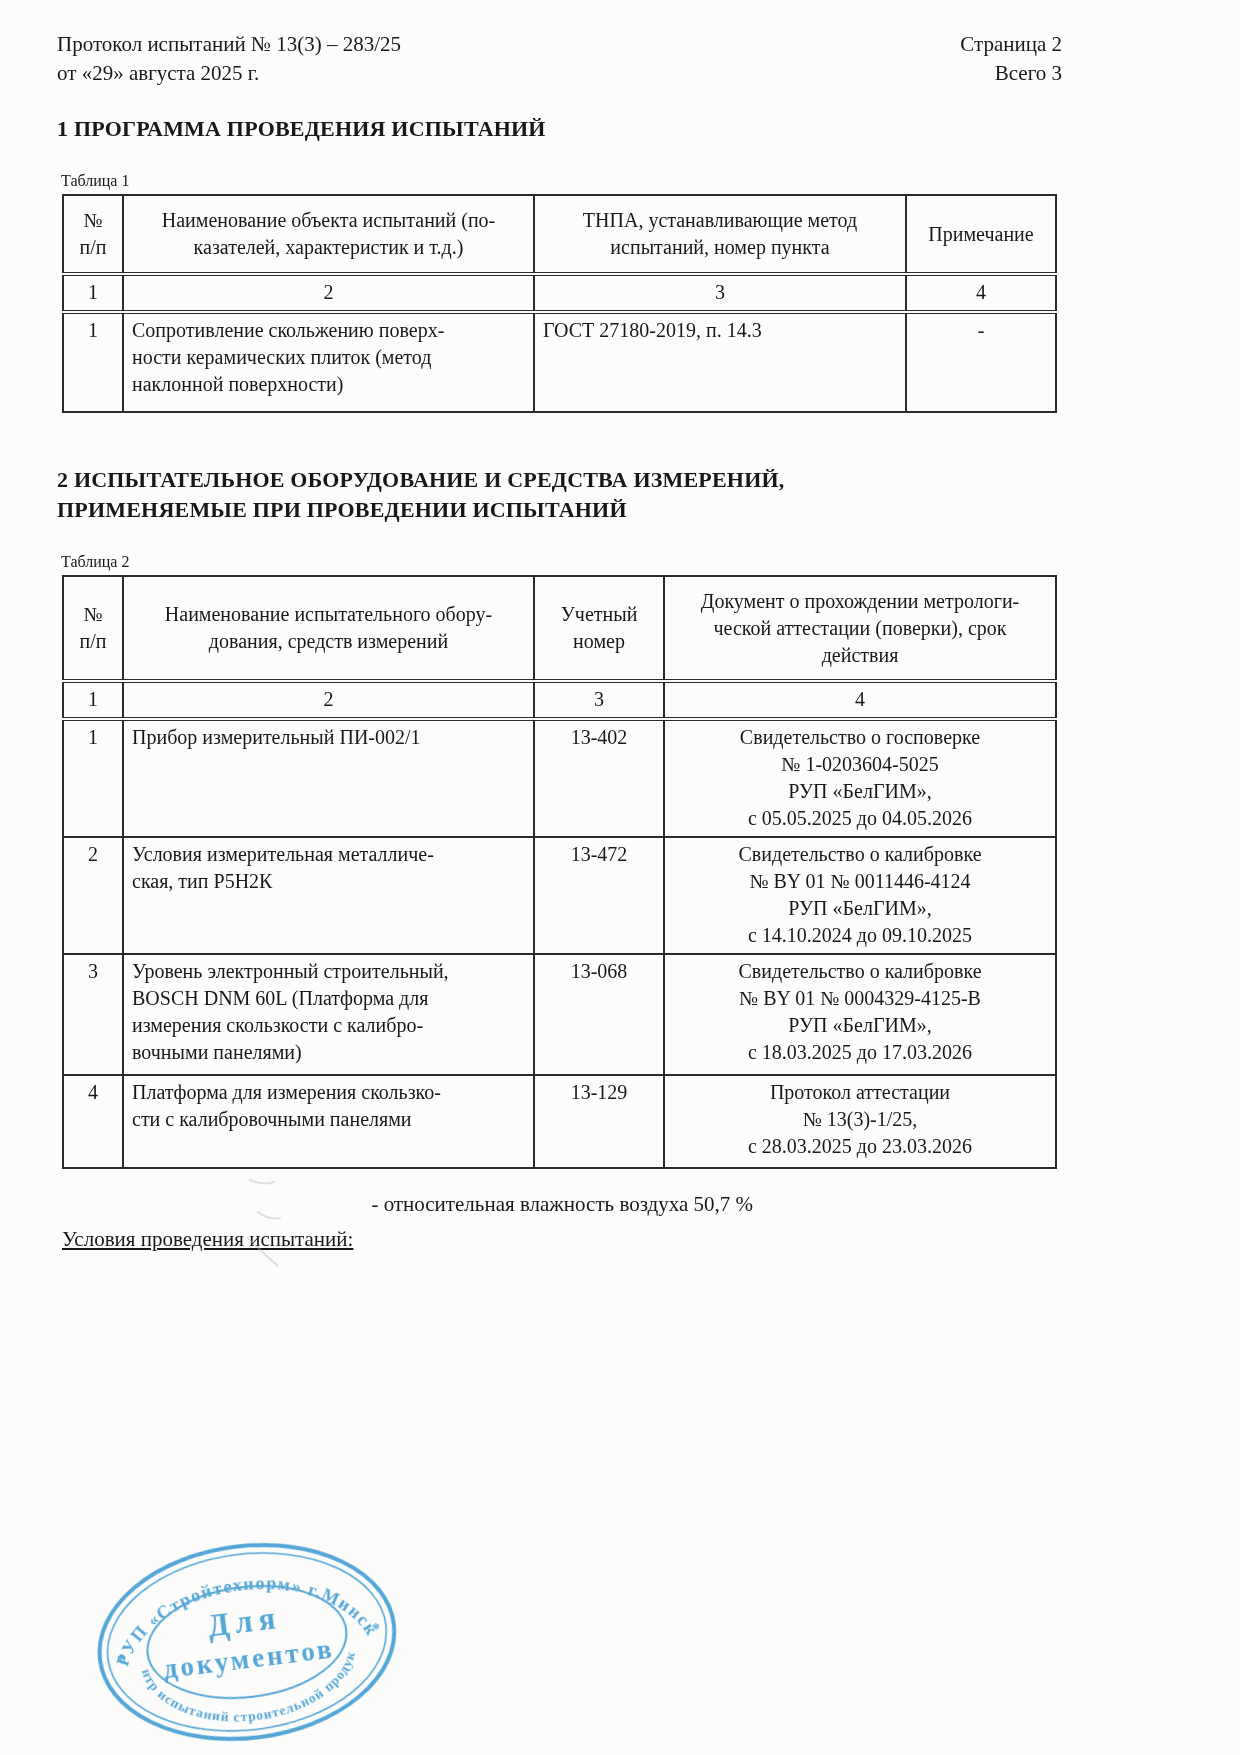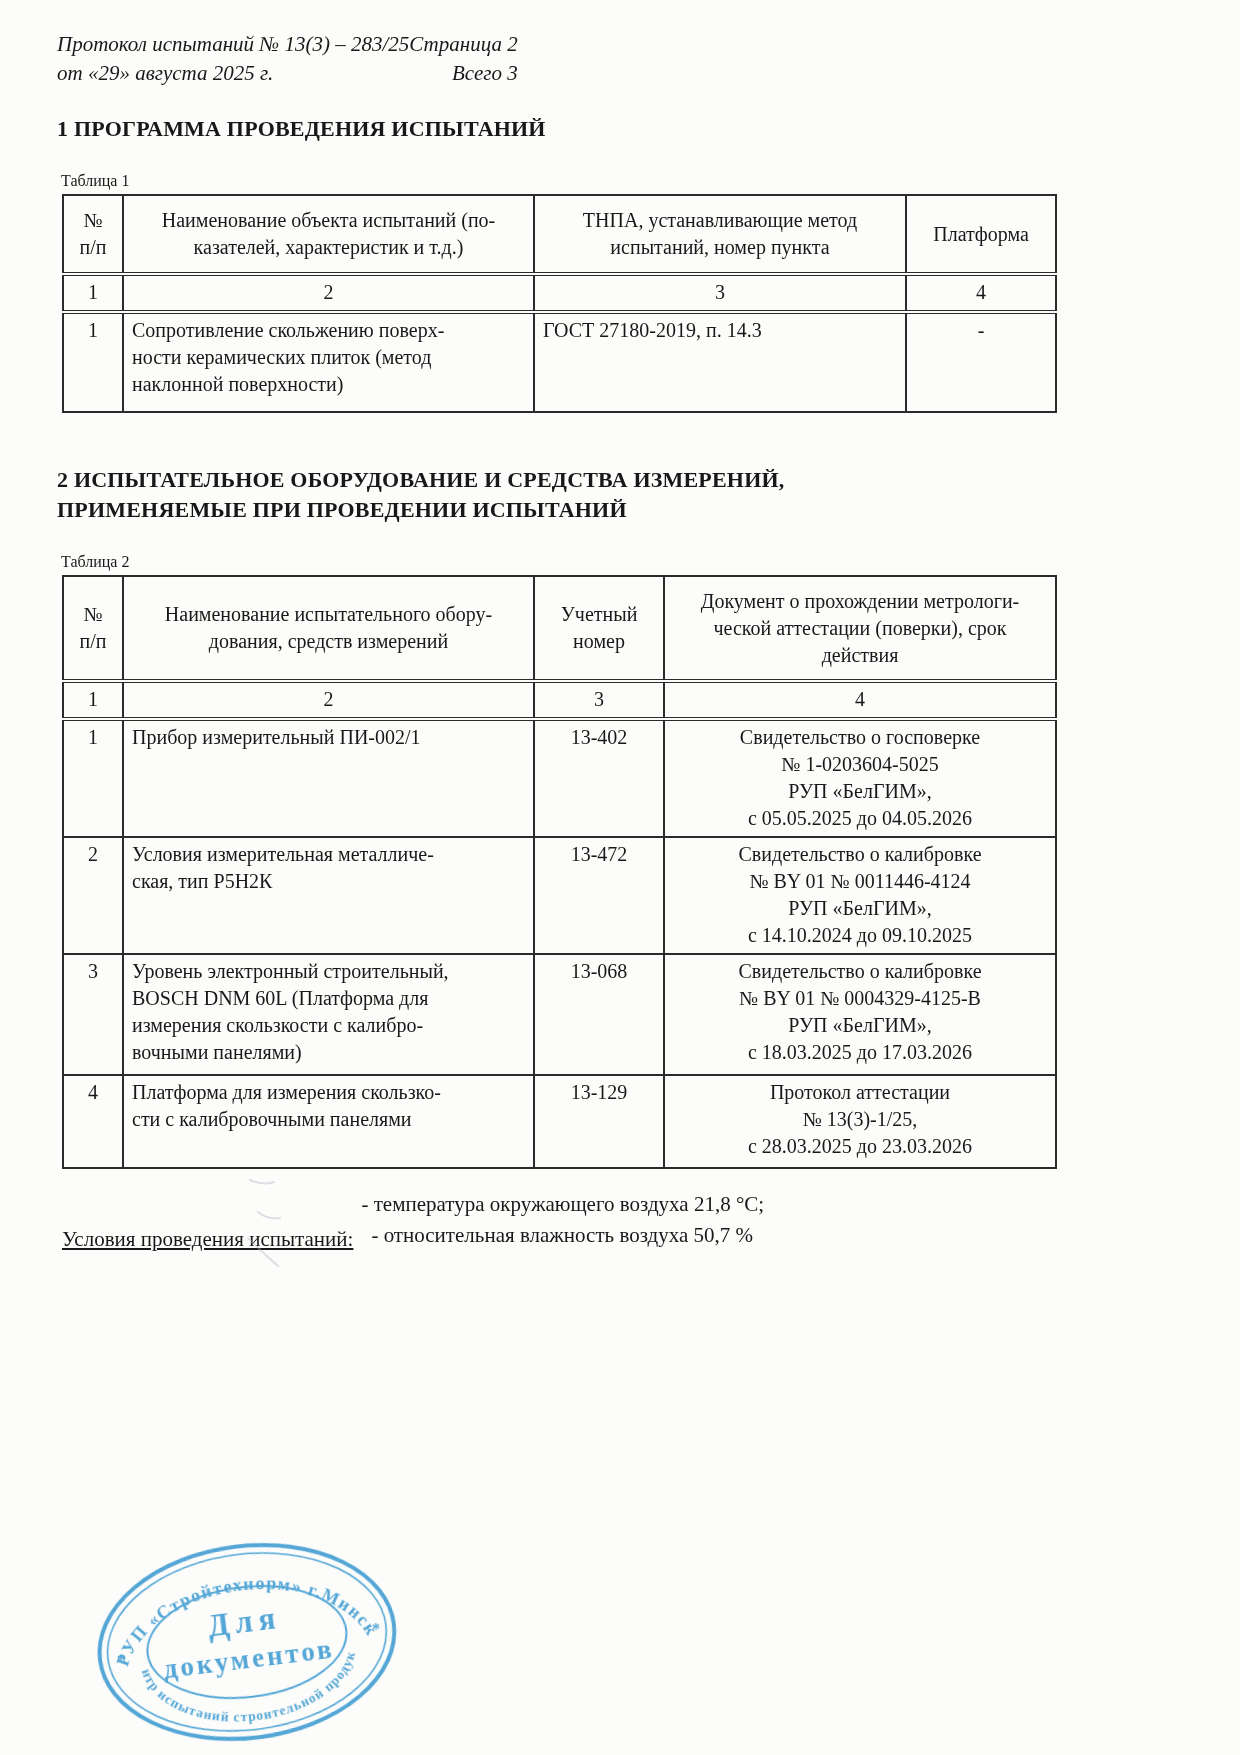--- a/index.html
+++ b/index.html
@@ -10,21 +10,21 @@
     font-family:"Liberation Serif", serif;
     color:#181818;
     overflow:hidden;
   }
   .content{
     width:1005px;
     margin-left:57px;
     padding-top:30px;
   }
   
-  .doc-header{display:flex;align-items:flex-start;font-style:italic;}
+  .doc-header{display:flex;justify-content:space-between;align-items:flex-start;}
   .doc-header .left,.doc-header .right{font-size:21px;line-height:29px;}
   .doc-header .right{text-align:right;}
   
   .section-title{
     text-align:left;
     font-weight:bold;
     font-size:22px;
     line-height:30px;
     margin-top:26px;
     letter-spacing:.2px;
@@ -109,21 +109,21 @@
           <col style="width:150px">
         </colgroup>
       <tbody>
           <tr class="hdr">
         <td style="height:68px">№
 п/п</td>
         <td>Наименование объекта испытаний (по-
 казателей, характеристик и т.д.)</td>
         <td>ТНПА, устанавливающие метод
 испытаний, номер пункта</td>
-        <td>Платформа</td>
+        <td>Примечание</td>
       </tr>
       <tr class="numrow">
         <td>1</td>
         <td>2</td>
         <td>3</td>
         <td>4</td>
       </tr>
       <tr>
         <td class="c" style="height:90px">1</td>
         <td class="pre">Сопротивление скольжению поверх-
@@ -206,21 +206,20 @@
         <td class="c pre">Протокол аттестации
 № 13(3)-1/25,
 с 28.03.2025 до 23.03.2026</td>
       </tr>
     </tbody>
       </table>
 
     <div class="conditions">
       <div class="label">Условия проведения испытаний:</div>
       <div class="lines">
-        <div class="line1">- температура окружающего воздуха 21,8 °С;</div>
         <div class="line2">- относительная влажность воздуха 50,7 %</div>
       </div>
     </div>
 
   </div>
 
   <svg class="pencil-mark" width="90" height="120" viewBox="0 0 90 120">
     <path d="M20 20 q14 6 24 2 M28 52 q10 8 22 6 M18 78 q16 16 30 28" fill="none" stroke="#a9b4c0" stroke-width="2" stroke-linecap="round"></path>
   </svg>
 

